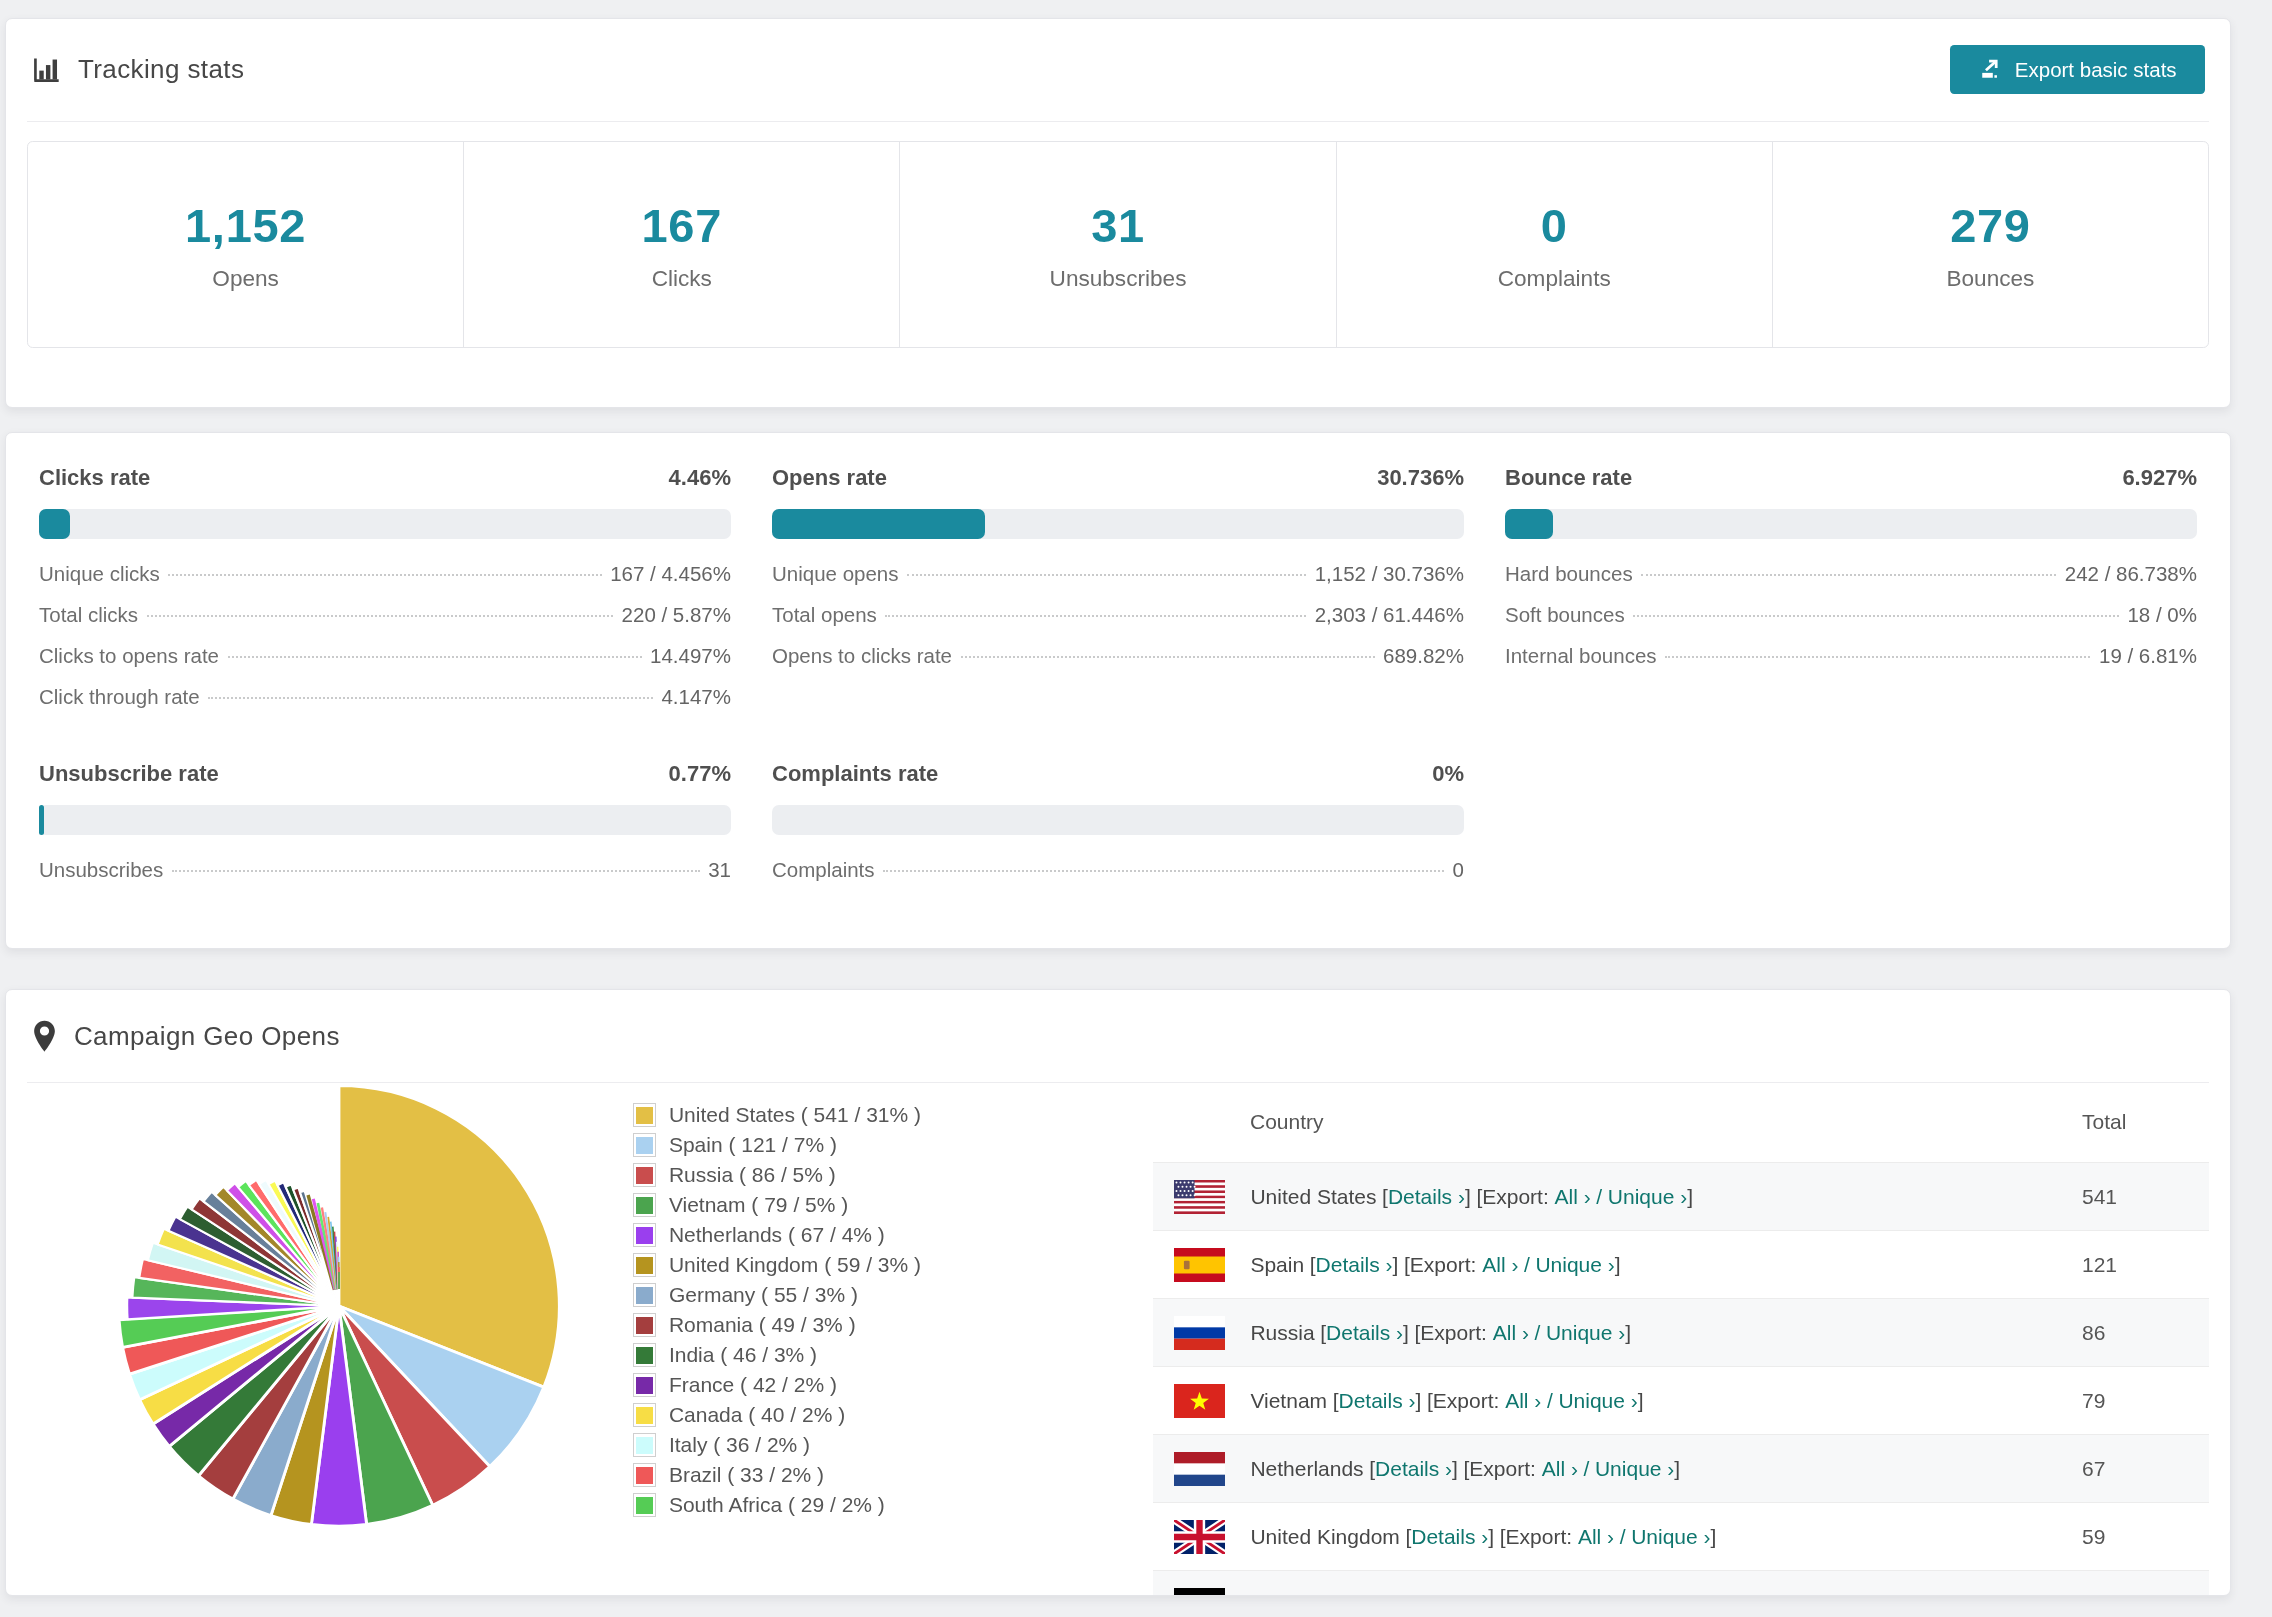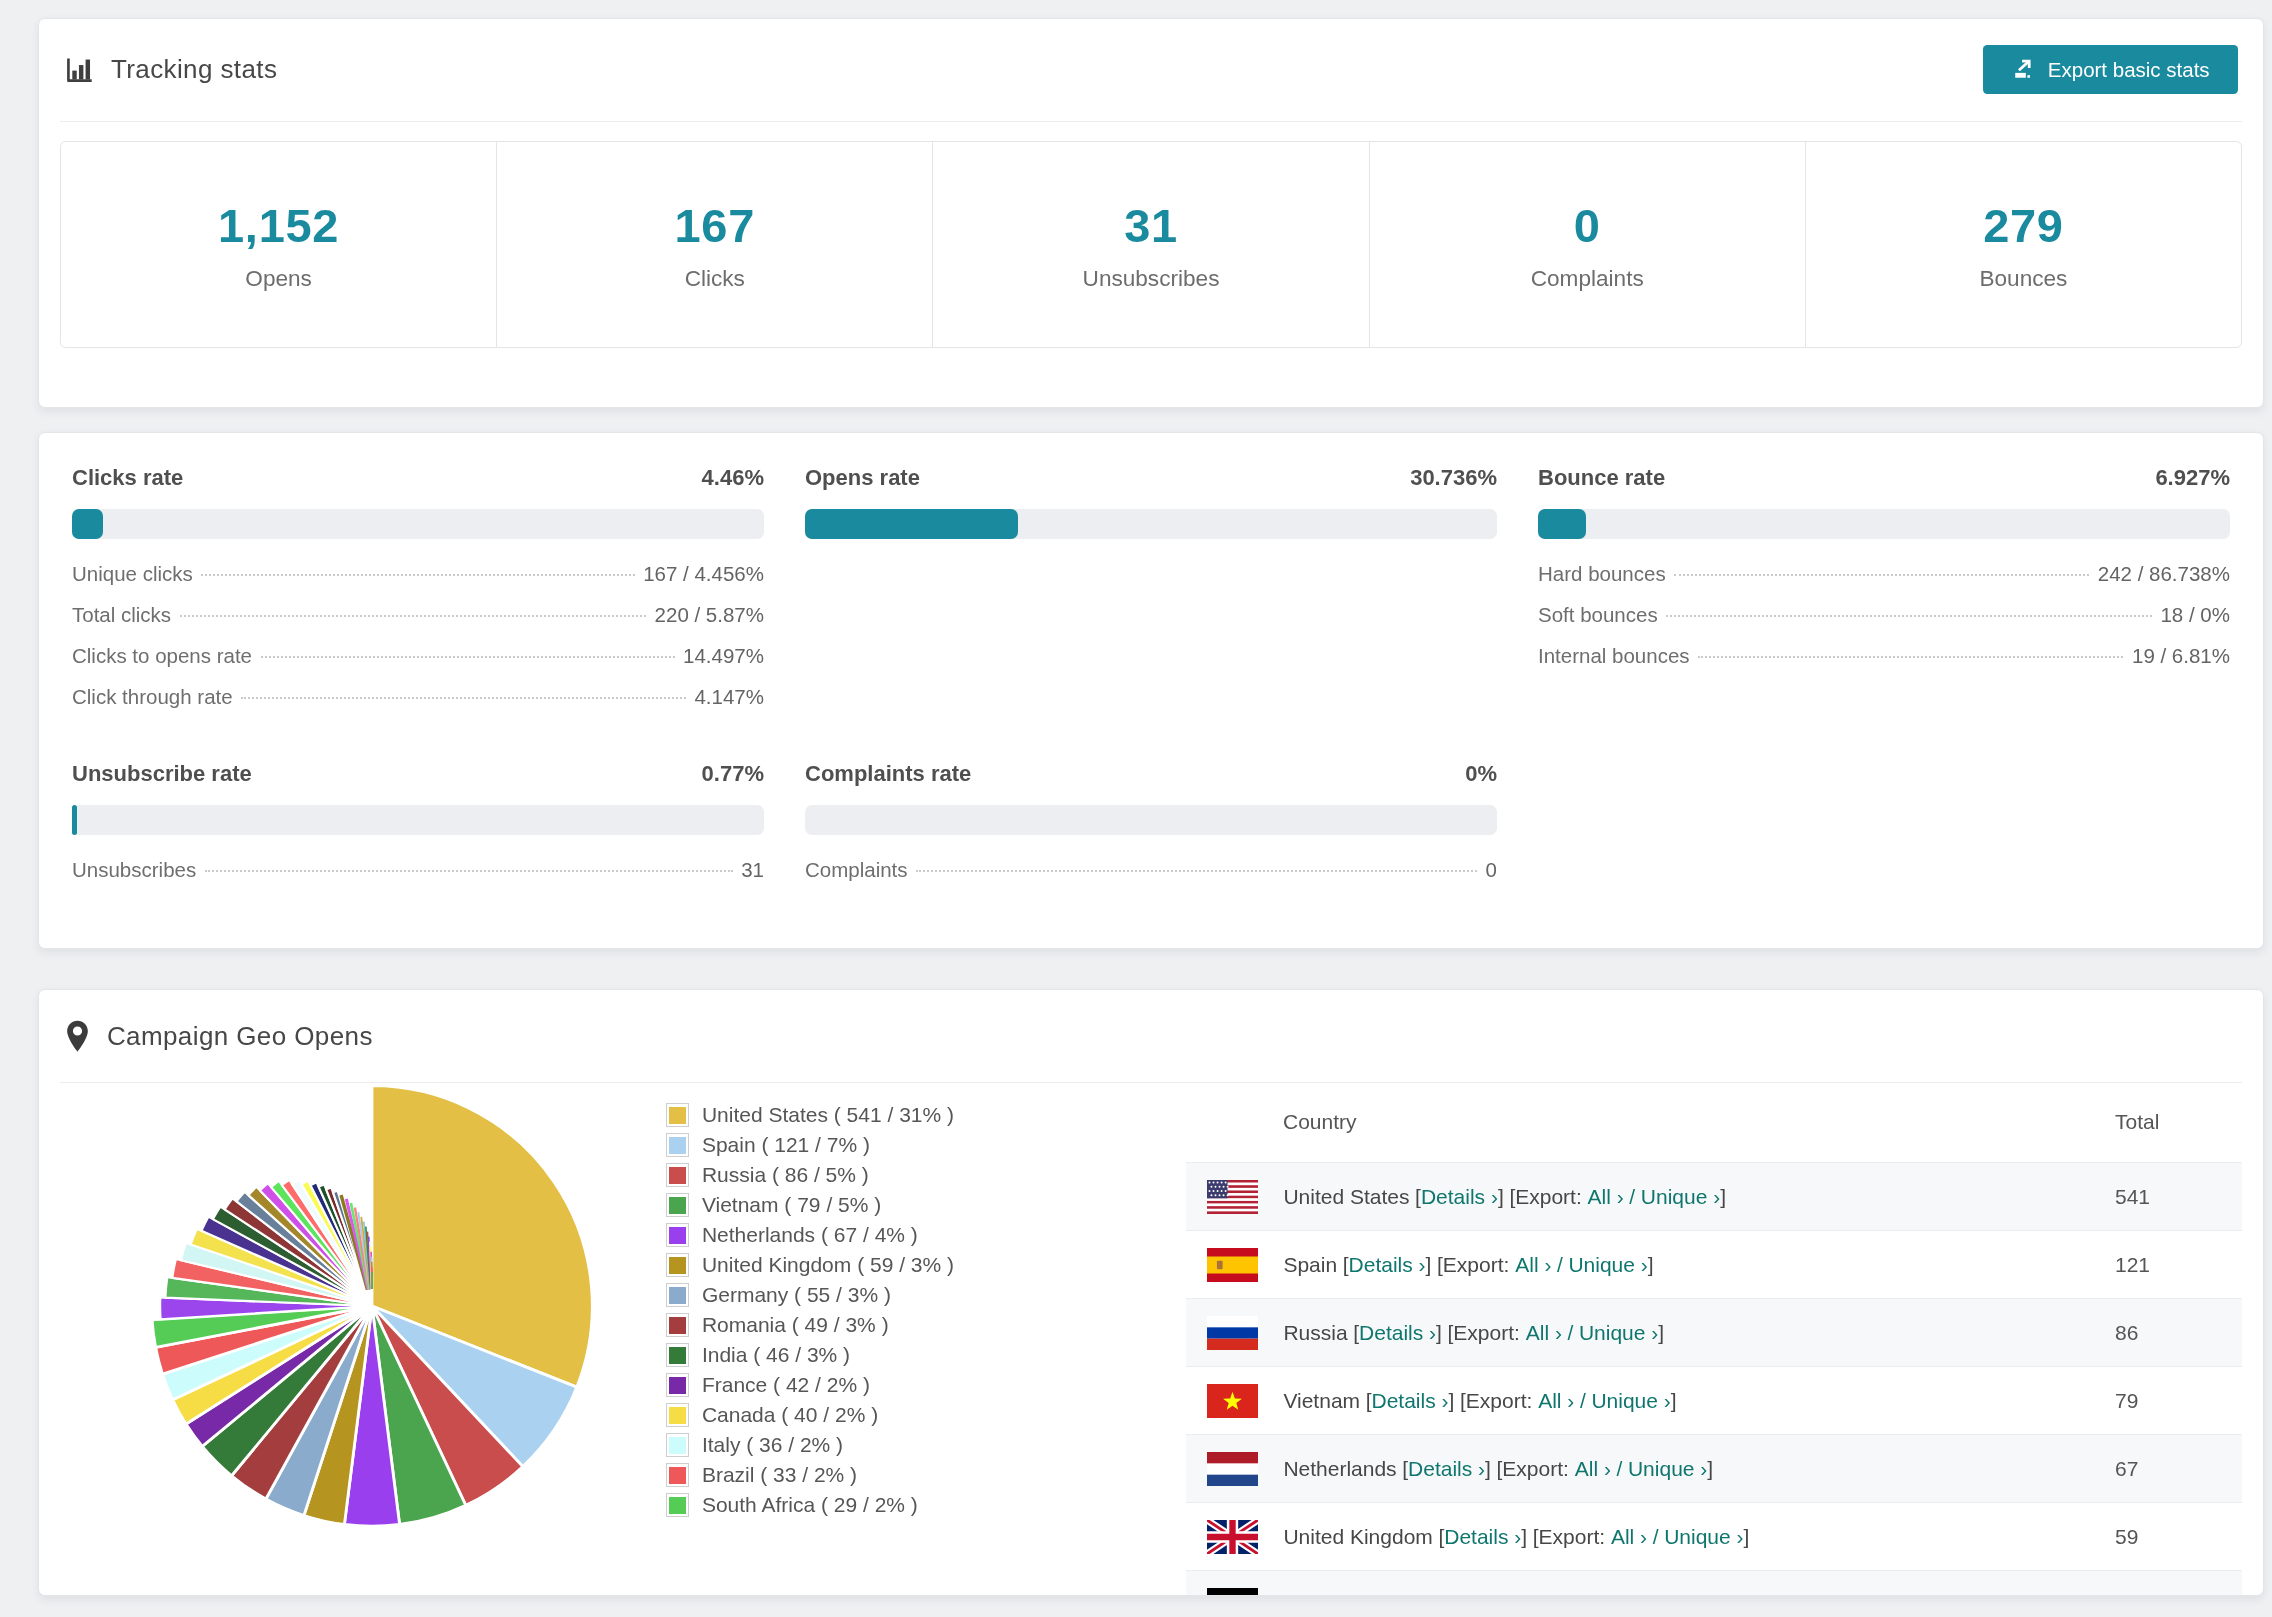--- a/index.html
+++ b/index.html
@@ -3,21 +3,21 @@
 <meta charset="utf-8">
 <style>
   html,body{margin:0;padding:0;overflow:hidden;}
   body{
     width:2273px;height:1618px;position:relative;
     background:#eff0f2;
     font-family:"Liberation Sans", sans-serif;
     color:#474747;
   }
   .card{
-    position:absolute;left:38px;width:2226px;background:#ffffff;
+    position:absolute;left:5px;width:2226px;background:#ffffff;
     border:0.7px solid #e4e5e9;border-radius:7px;
     box-shadow:0 3.5px 8.5px rgba(45,55,70,.08);
     box-sizing:border-box;
   }
   #card-tracking{top:17.6px;height:390px;}
   #card-rates{top:432px;height:517px;}
   #card-geo{top:989px;height:607px;overflow:hidden;}
 
   .card-header{display:flex;align-items:center;padding:0 25.4px;}
   #card-tracking .card-header{height:102px;}
@@ -155,20 +155,37 @@
           </div>
         </div>
       </div>
       <div>
         <div class="rate-head">
           <span class="rate-title">Opens rate</span>
           <span class="rate-value">30.736%</span>
         </div>
         <div class="rate-bar">
           <div class="rate-fill" style="width: 30.736%;"></div>
+        </div>
+        <div class="rate-rows">
+          <div class="rate-row">
+            <span class="rl">Unique opens</span>
+            <span class="leader"></span>
+            <span class="rv">1,152 / 30.736%</span>
+          </div>
+          <div class="rate-row">
+            <span class="rl">Total opens</span>
+            <span class="leader"></span>
+            <span class="rv">2,303 / 61.446%</span>
+          </div>
+          <div class="rate-row">
+            <span class="rl">Opens to clicks rate</span>
+            <span class="leader"></span>
+            <span class="rv">689.82%</span>
+          </div>
         </div>
       </div>
       <div>
         <div class="rate-head">
           <span class="rate-title">Bounce rate</span>
           <span class="rate-value">6.927%</span>
         </div>
         <div class="rate-bar">
           <div class="rate-fill" style="width: 6.927%;"></div>
         </div>

